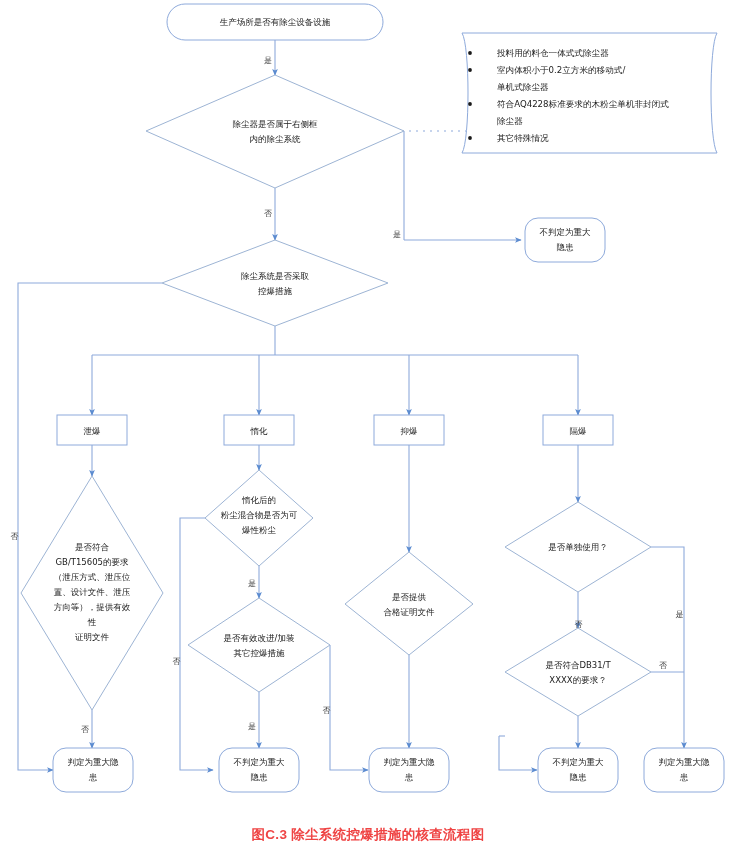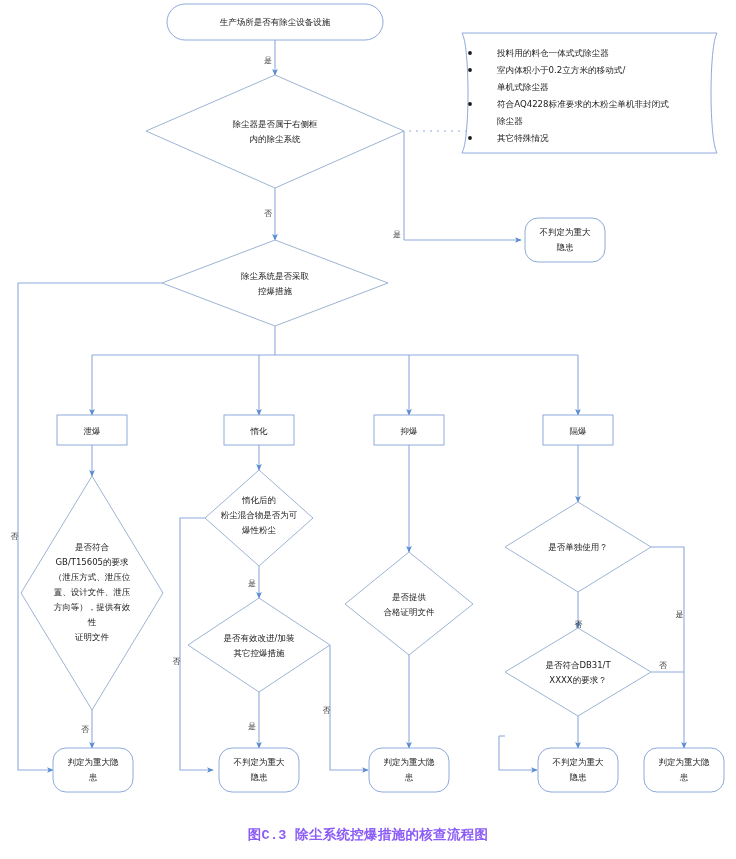--- a/index.html
+++ b/index.html
@@ -65,24 +65,24 @@
   }
   .bullet-dot {
     fill: #1a1a1a;
   }
   .caption {
     position: absolute;
     left: 0;
     top: 826px;
     width: 736px;
     text-align: center;
-    font-family: Liberation Mono, monospace;
+    font-family: Liberation Sans, sans-serif;
     font-size: 13.5px;
     font-weight: bold;
-    color: #8b5cf6;
+    color: #ef4444;
     letter-spacing: 0.3px;
   }
 </style>
 </head>
 <body>
 
 <div id="flow-root">
 
   <svg id="flow-svg" viewBox="0 0 736 859">
     <defs>

